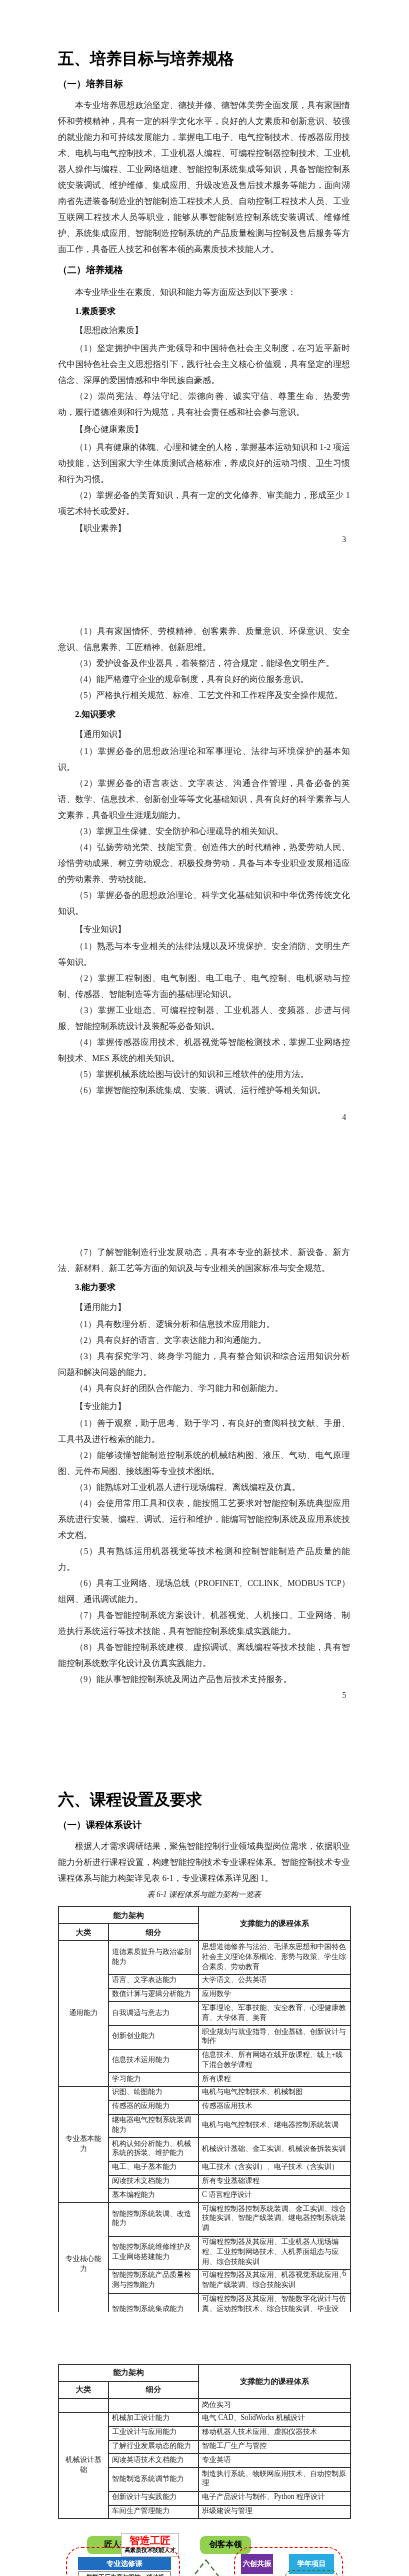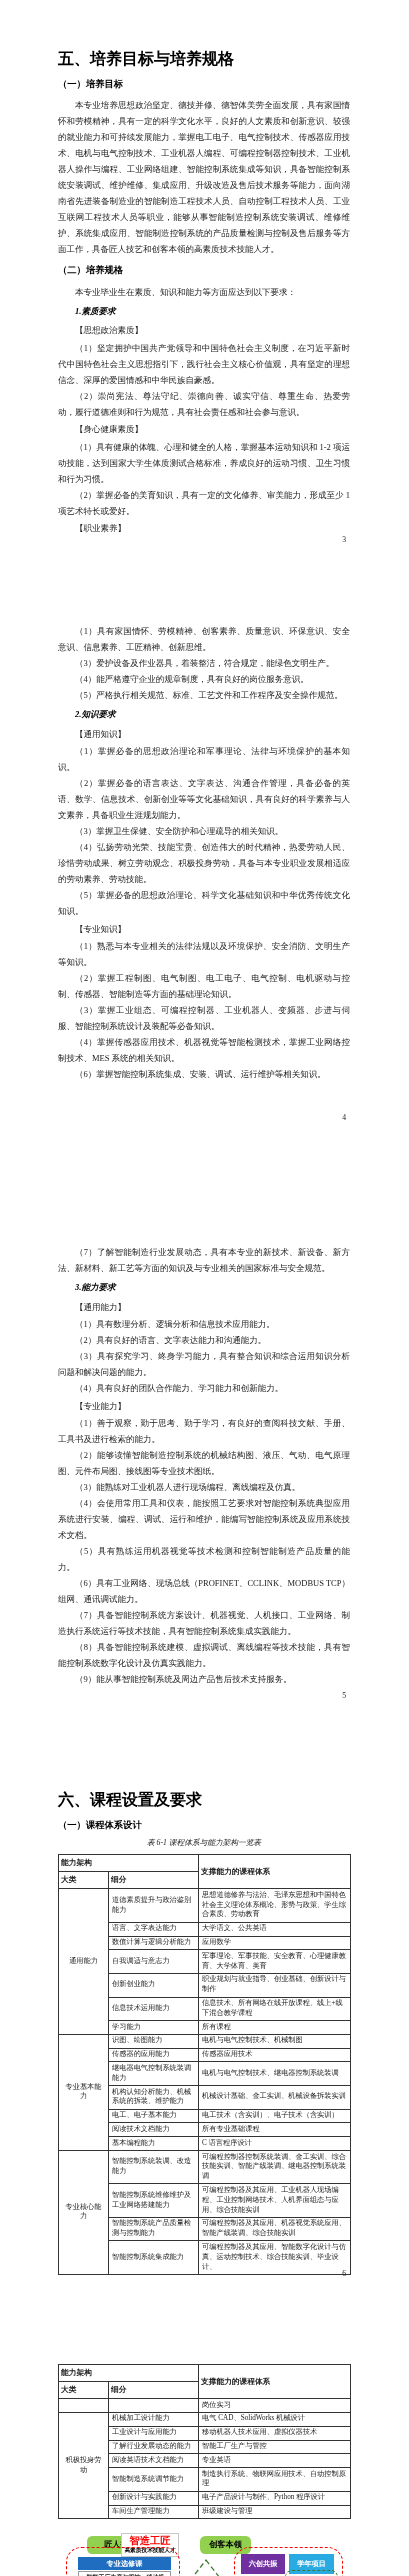--- a/index.html
+++ b/index.html
@@ -9,33 +9,33 @@
         padding:45px 59px 0 58px;overflow:hidden;background:#fff;}
   .page > :first-child{margin-top:0;}
   .page-num{position:absolute;top:535px;right:63px;font-size:7.7px;color:#222;}
 
   
   .blk{width:292px;}
   .h1{font-family:"Liberation Sans","DejaVu Sans",sans-serif;font-weight:bold;font-size:16px;
       line-height:15.5px;margin:6.2px 0 10.3px;color:#000;}
   .h2{font-family:"Liberation Sans","DejaVu Sans",sans-serif;font-weight:bold;font-size:9.3px;
       line-height:14px;margin:6.2px 0 6.2px;color:#000;}
-  .h3{font-weight:bold;font-style:italic;font-size:8.5px;line-height:14.4px;margin:4.1px 0 4.1px;
+  .h3{font-weight:bold;font-size:8.5px;line-height:14.4px;margin:4.1px 0 4.1px;
       text-indent:2em;color:#000;}
   .para,.plain,.note{font-size:8.5px;line-height:16px;text-align:justify;text-indent:2em;margin:0;}
   .plain{margin:1.5px 0;}
   .caption{font-size:7.7px;font-style:italic;text-align:center;margin:4.1px 0 4.1px;text-indent:0;}
 
   
   table{border-collapse:collapse;}
   .tbl{width:292px;table-layout:fixed;font-size:7.2px;margin-top:6.2px;}
   .tbl th,.tbl td{border:0.5px solid #333;padding:1.5px 3.1px;line-height:9.8px;vertical-align:middle;
       word-break:break-all;}
   .tbl th{font-family:"Liberation Sans","DejaVu Sans",sans-serif;font-weight:bold;font-size:7.7px;
-      text-align:left;padding:3.1px 2.1px;}
+      text-align:center;padding:3.1px 2.1px;}
   .tbl td.cat{text-align:center;}
 
   
   .diagram{position:absolute;left:0;top:219px;width:409px;height:296px;
       font-family:"Liberation Sans","DejaVu Sans",sans-serif;}
   .abs{position:absolute;box-sizing:border-box;}
   .glabel{background:#92d050;border-radius:5.2px;font-weight:bold;color:#000;
       display:flex;align-items:center;justify-content:center;text-align:center;}
   .rdash{border:1.5px dashed #ff0000;border-radius:15.5px;}
   .gdash{border:1px dashed #3f7a33;border-radius:7.2px;}
@@ -84,20 +84,21 @@
         <div class="blk para">（1）掌握必备的思想政治理论和军事理论、法律与环境保护的基本知识。</div>
         <div class="blk para">（2）掌握必备的语言表达、文字表达、沟通合作管理，具备必备的英语、数学、信息技术、创新创业等等文化基础知识，具有良好的科学素养与人文素养，具备职业生涯规划能力。</div>
         <div class="blk para">（3）掌握卫生保健、安全防护和心理疏导的相关知识。</div>
         <div class="blk para">（4）弘扬劳动光荣、技能宝贵、创造伟大的时代精神，热爱劳动人民、珍惜劳动成果、树立劳动观念、积极投身劳动，具备与本专业职业发展相适应的劳动素养、劳动技能。</div>
         <div class="blk para">（5）掌握必备的思想政治理论、科学文化基础知识和中华优秀传统文化知识。</div>
         <div class="blk plain">【专业知识】</div>
         <div class="blk para">（1）熟悉与本专业相关的法律法规以及环境保护、安全消防、文明生产等知识。</div>
         <div class="blk para">（2）掌握工程制图、电气制图、电工电子、电气控制、电机驱动与控制、传感器、智能制造等方面的基础理论知识。</div>
         <div class="blk para">（3）掌握工业组态、可编程控制器、工业机器人、变频器、步进与伺服、智能控制系统设计及装配等必备知识。</div>
         <div class="blk para">（4）掌握传感器应用技术、机器视觉等智能检测技术，掌握工业网络控制技术、MES 系统的相关知识。</div>
+        <div class="blk para">（5）掌握机械系统绘图与设计的知识和三维软件的使用方法。</div>
         <div class="blk para">（6）掌握智能控制系统集成、安装、调试、运行维护等相关知识。</div>
       </div>
     <div class="page-num">4</div>
   </section>
 
   <section class="page" style="top:1156px;padding-top:88px">
     <div>
         <div class="blk para">（7）了解智能制造行业发展动态，具有本专业的新技术、新设备、新方法、新材料、新工艺等方面的知识及与专业相关的国家标准与安全规范。</div>
         <div class="blk h3">3.能力要求</div>
         <div class="blk plain">【通用能力】</div>
@@ -116,20 +117,21 @@
         <div class="blk para">（8）具备智能控制系统建模、虚拟调试、离线编程等技术技能，具有智能控制系统数字化设计及仿真实践能力。</div>
         <div class="blk para">（9）能从事智能控制系统及周边产品售后技术支持服务。</div>
       </div>
     <div class="page-num">5</div>
   </section>
 
   <section class="page" style="top:1734px;padding-top:52px">
     <div>
         <div class="blk h1">六、课程设置及要求</div>
         <div class="blk h2">（一）课程体系设计</div>
+        <div class="blk para">根据人才需求调研结果，聚焦智能控制行业领域典型岗位需求，依据职业能力分析进行课程设置，构建智能控制技术专业课程体系。智能控制技术专业课程体系与能力构架详见表 6-1，专业课程体系详见图 1。</div>
         <div class="blk caption">表 6-1 课程体系与能力架构一览表</div>
       </div>
     <table class="tbl">
       <colgroup>
           <col style="width:50px">
           <col style="width:90px">
           <col style="width:152px">
         </colgroup>
       <thead>
         <tr>
@@ -239,21 +241,21 @@
           <th>细分</th>
         </tr>
       </thead>
       <tbody>
           <tr>
             <td class="cat"></td>
             <td></td>
             <td>岗位实习</td>
           </tr>
           <tr>
-            <td rowspan="7" class="cat">积极投身劳动</td>
+            <td rowspan="7" class="cat">机械设计基础</td>
             <td>机械加工设计能力</td>
             <td>电气 CAD、SolidWorks 机械设计</td>
           </tr>
           <tr>
             <td>工业设计与应用能力</td>
             <td>移动机器人技术应用、虚拟仪器技术</td>
           </tr>
           <tr>
             <td>了解行业发展动态的能力</td>
             <td>智能工厂生产与管控</td>
@@ -291,21 +293,21 @@
 
       <div class="abs sec-hdr" style="left:78px;top:26px;width:93px;background:#1e6dc0">专业选修课</div>
       <div class="abs sec-list" style="left:78px;top:40px;width:93px;min-height:24px">
           <div class="list-line">➢智能工厂生产与管控、移动机器人技术应用、物联网应用技术</div>
         </div>
 
       <svg class="abs" style="left:180px;top:27px" width="52" height="166" viewBox="0 0 100 322">
         <polygon points="50,4 97,64 75,64 75,318 25,318 25,64 3,64" fill="none" stroke="#3f7a33" stroke-width="2.5" stroke-dasharray="10 6"></polygon>
       </svg>
 
-      <div class="abs hdr-box" style="left:241px;top:23px;width:44px;height:19.6px;background:#7030a0">六创共振</div>
+      <div class="abs hdr-box" style="left:241px;top:23px;width:32px;height:19.6px;background:#7030a0">六创共振</div>
       <div class="abs hdr-box" style="left:289px;top:23px;width:45px;height:20px;background:#29abe2">学年项目</div>
 
       <div class="abs gdash" style="left:285px;top:39px;width:53px;height:146px"></div>
 
     </div>
 
   </section>
 
 </div>
 

